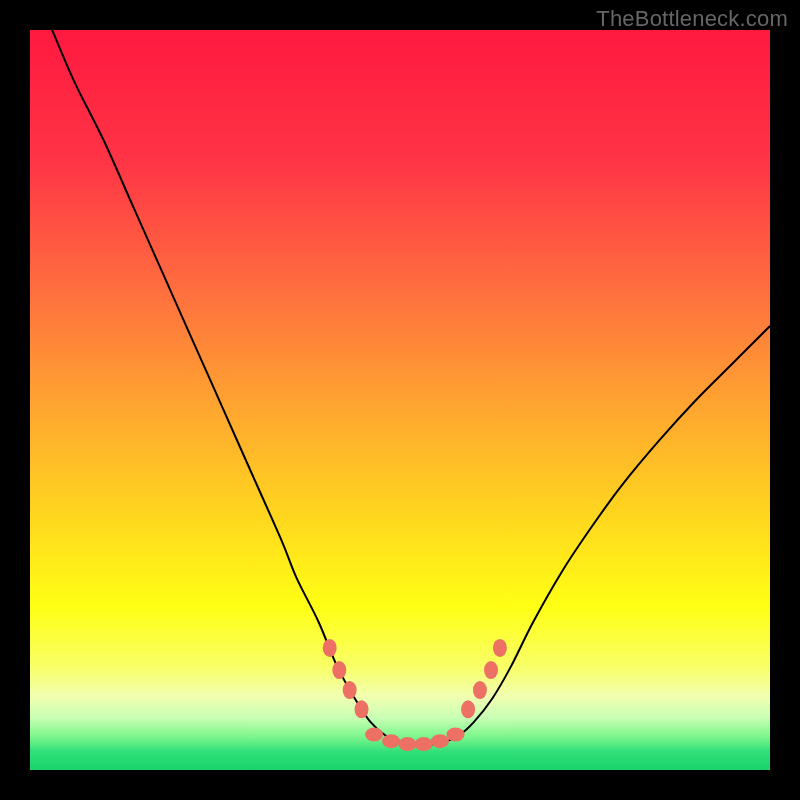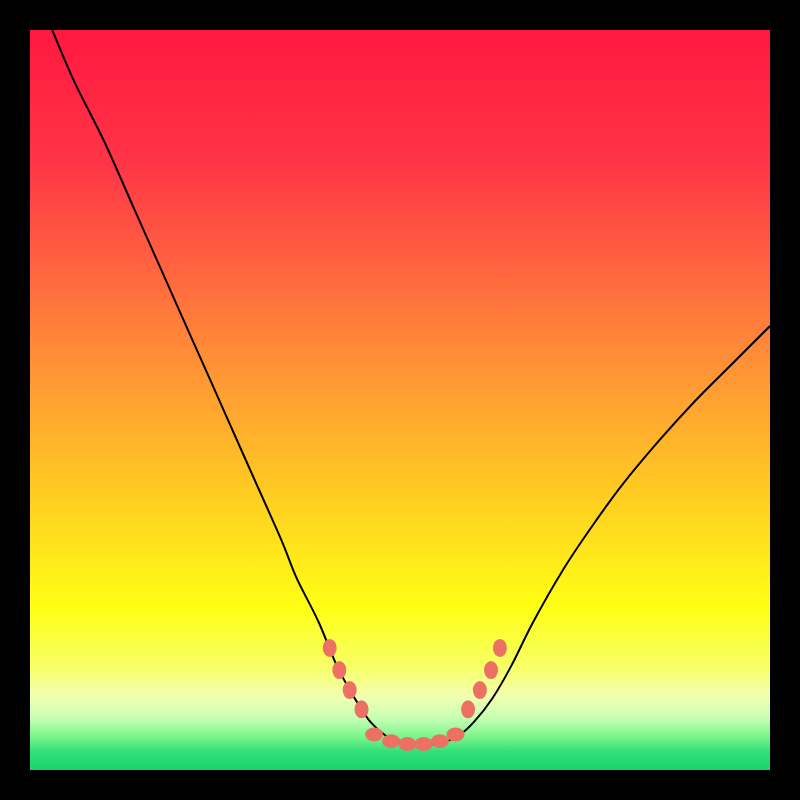--- a/index.html
+++ b/index.html
@@ -49,20 +49,21 @@
     font-size: 22px;
     font-weight: 500;
     letter-spacing: 0.2px;
   }
 </style>
 </head>
 <body>
 
 <div class="frame">
 
+  <div class="watermark">TheBottleneck.com</div>
 
   <div class="plot-area">
 
     <svg class="gradient-bg" viewBox="0 0 740 740" preserveAspectRatio="none">
       <defs>
         <linearGradient id="bg-grad" x1="0" y1="0" x2="0" y2="1">
             <stop offset="0%" stop-color="#ff193f"></stop>
             <stop offset="18%" stop-color="#ff3546"></stop>
             <stop offset="35%" stop-color="#ff6e3f"></stop>
             <stop offset="50%" stop-color="#ffa231"></stop>

